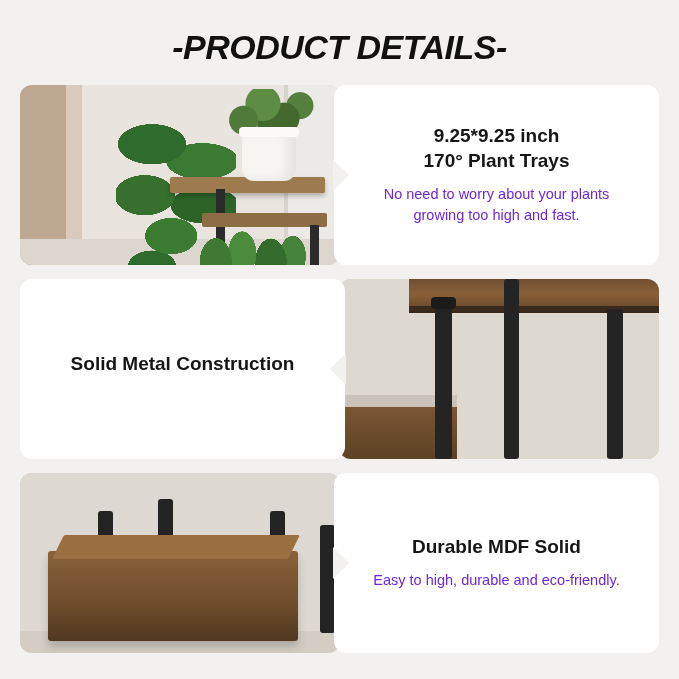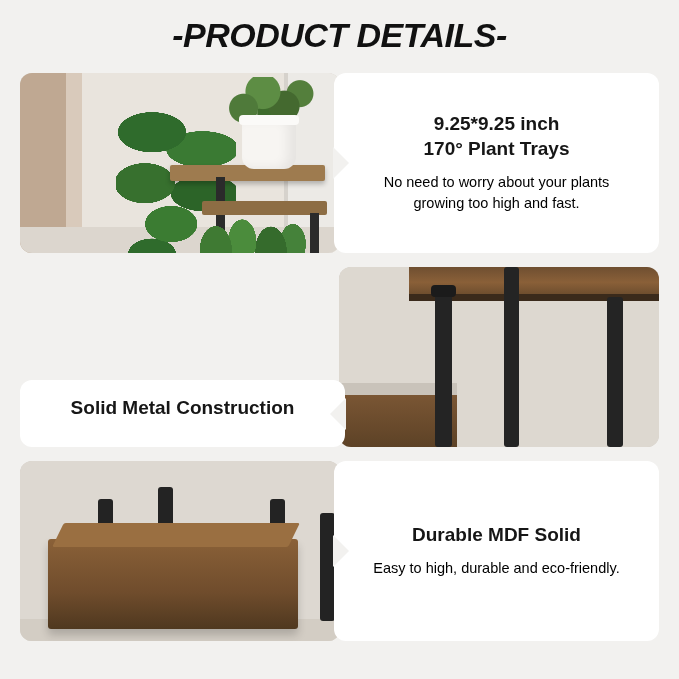--- a/index.html
+++ b/index.html
@@ -23,35 +23,35 @@
 
   
   .title {
     text-align: center;
     font-family: "Liberation Sans", sans-serif;
     font-weight: bold;
     font-style: italic;
     font-size: 34px;
     letter-spacing: -0.5px;
     color: #111111;
-    padding-top: 16px;
+    padding-top: 28px;
     padding-bottom: 18px;
     white-space: nowrap;
   }
 
   
   .row {
     position: relative;
     height: 180px;
     margin-bottom: 14px;
     display: flex;
     border-radius: 12px;
     overflow: visible;
   }
-  .row.reverse { flex-direction: row-reverse; align-items: flex-end; }
+  .row.reverse { flex-direction: row-reverse; }
 
   .photo {
     position: relative;
     width: 320px;
     height: 180px;
     border-radius: 12px;
     overflow: hidden;
     flex: none;
     background: #cfc9c2;
   }
@@ -59,21 +59,21 @@
     position: relative;
     flex: 1 1 auto;
     background: #ffffff;
     border-radius: 12px;
     margin-left: -6px;
     display: flex;
     flex-direction: column;
     justify-content: center;
     align-items: center;
     text-align: center;
-    padding: 16px 26px;
+    padding: 7px 26px;
     box-sizing: border-box;
     z-index: 3;
   }
   .row.reverse .card {
     margin-left: 0;
     margin-right: -6px;
   }
 
   
   .notch {
@@ -98,21 +98,21 @@
   .headline {
     font-size: 19px;
     font-weight: bold;
     color: #161616;
     line-height: 1.3;
     margin-bottom: 10px;
   }
   .headline .l2 { display: block; }
   .body-text {
     font-size: 14.5px;
-    color: #000000;
+    color: #6d28d9;
     line-height: 1.45;
     max-width: 290px;
   }
 
   
   .p1-bg { position:absolute; inset:0; background:#e9e4dd; }
   .p1-wallL { position:absolute; left:0; top:0; width:46px; height:100%; background:#bfa892; }
   .p1-wallL2 { position:absolute; left:46px; top:0; width:16px; height:100%; background:#d9cabb; }
   .p1-wallR { position:absolute; right:0; top:0; width:52px; height:100%; background:#eceae6; }
   .p1-doorline { position:absolute; right:52px; top:0; width:4px; height:100%; background:#d6d2cc; }

